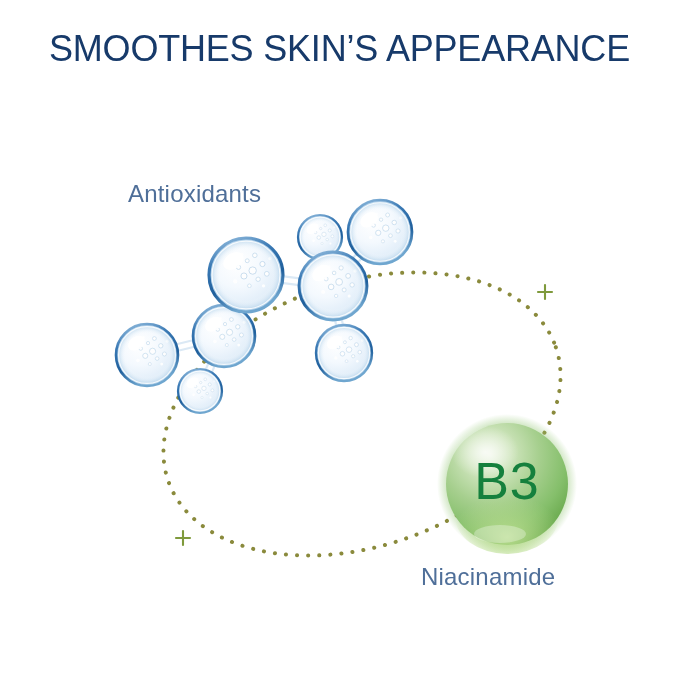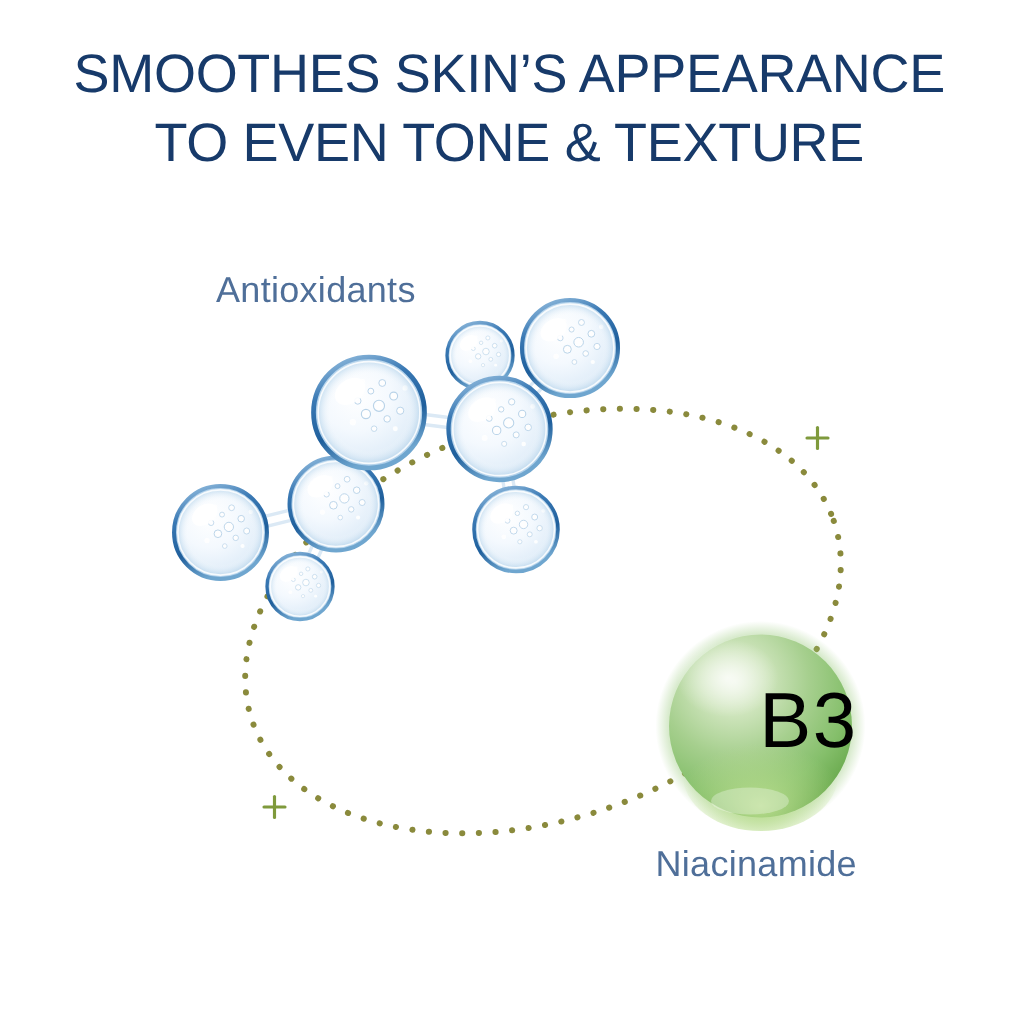--- a/index.html
+++ b/index.html
@@ -42,21 +42,20 @@
 
   
   .ing-label {
     position: absolute;
     color: #4f6f99;
     font-family: "Liberation Sans", sans-serif;
     font-weight: 400;
     font-size: 24px;
     letter-spacing: 0.2px;
     white-space: nowrap;
-    margin-left: 16px;
   }
   #label-antioxidants {
     left: 128px;
     top: 180px;
   }
   #label-niacinamide {
     left: 421px;
     top: 563px;
     text-align: right;
   }
@@ -78,37 +77,35 @@
     width: 679px;
     height: 679px;
     pointer-events: none;
   }
   #b3-text .b3 {
     position: absolute;
     left: 447px;
     top: 455px;
     width: 120px;
     text-align: center;
-    color: #000000;
+    color: #15803d;
     font-family: "Liberation Sans", sans-serif;
     font-weight: 400;
     font-size: 52px;
     letter-spacing: 1px;
     line-height: 1;
-    padding-left: 32px;
   }
 </style>
 </head>
 <body>
 
 <div id="stage">
 
   <div class="headline">
     <span class="line">SMOOTHES SKIN’S APPEARANCE</span>
-    <span class="line">TO EVEN TONE &amp; TEXTURE</span>
   </div>
 
   <svg id="illustration" viewBox="0 0 679 679" xmlns="http://www.w3.org/2000/svg">
     <defs>
 
       <radialGradient id="bubbleGrad" cx="38%" cy="34%" r="72%">
         <stop offset="0%" stop-color="#ffffff" stop-opacity="1"></stop>
         <stop offset="45%" stop-color="#f4f9fe" stop-opacity="1"></stop>
         <stop offset="80%" stop-color="#e2eef9" stop-opacity="1"></stop>
         <stop offset="100%" stop-color="#cfe2f2" stop-opacity="1"></stop>

